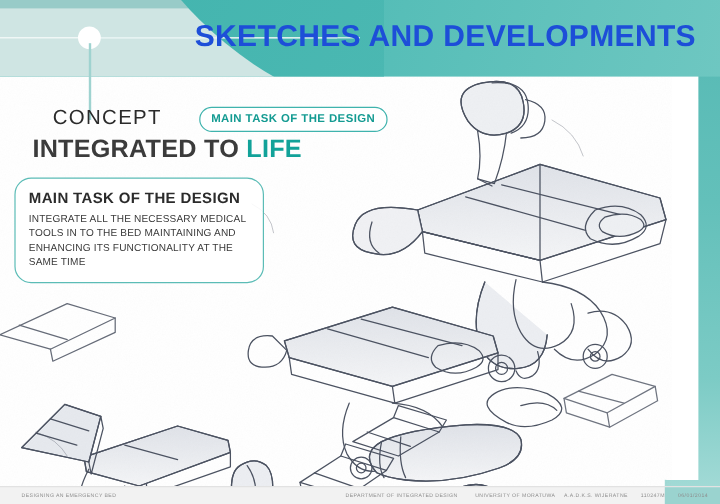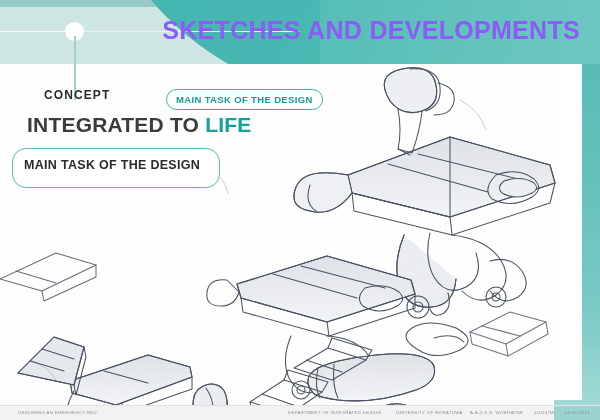--- a/index.html
+++ b/index.html
@@ -52,32 +52,32 @@
   }
   .hdr-dot{
     position:absolute;left:65px;top:22px;width:19px;height:19px;border-radius:50%;
     background:#ffffff;
   }
   .hdr-vline{
     position:absolute;left:74px;top:36px;width:1.5px;height:64px;background:#9fd3d0;
   }
   .hdr-title{
     position:absolute;right:20px;top:16px;
-    color:#8b5cf6;font-size:25px;font-weight:bold;letter-spacing:.3px;
+    color:#1d4ed8;font-size:25px;font-weight:bold;letter-spacing:.3px;
     font-family:"Liberation Sans", sans-serif;white-space:nowrap;
   }
 
   
   .art{position:absolute;left:0;top:60px;width:560px;height:350px;}
   .art svg{position:absolute;left:0;top:0;}
 
   
   .concept{
     position:absolute;left:44px;top:88px;
-    font-size:12px;font-weight:bold;color:#2b2b2b;letter-spacing:1.1px;
+    font-size:17px;font-weight:normal;color:#2b2b2b;letter-spacing:1.1px;
   }
   .badge{
     position:absolute;left:166px;top:89px;
     border:1.6px solid #3fb3ad;border-radius:13px;
     padding:4px 9px 4px 9px;background:rgba(255,255,255,.86);
     font-size:9.5px;font-weight:bold;color:#149b92;letter-spacing:.35px;
     white-space:nowrap;
   }
   .bigtitle{
     position:absolute;left:27px;top:113px;
@@ -298,20 +298,21 @@
 
   <div class="badge">MAIN TASK OF THE DESIGN</div>
 
   <div class="bigtitle">
     <span>INTEGRATED TO</span>
     <span class="accent">LIFE</span>
   </div>
 
   <div class="infobox">
     <h3>MAIN TASK OF THE DESIGN</h3>
+    <p>INTEGRATE ALL THE NECESSARY MEDICAL TOOLS IN TO THE BED MAINTAINING AND ENHANCING ITS FUNCTIONALITY AT THE SAME TIME</p>
   </div>
 
   <div class="footer">
     <span class="f-left">DESIGNING AN EMERGENCY BED</span>
     <span class="f-dept">DEPARTMENT OF INTEGRATED DESIGN</span>
     <span class="f-uni">UNIVERSITY OF MORATUWA</span>
     <span class="f-name">A.A.D.K.S. WIJERATNE</span>
     <span class="f-id">110247M</span>
     <div class="footer-teal"></div>
     <span class="f-date">06/01/2014</span>

